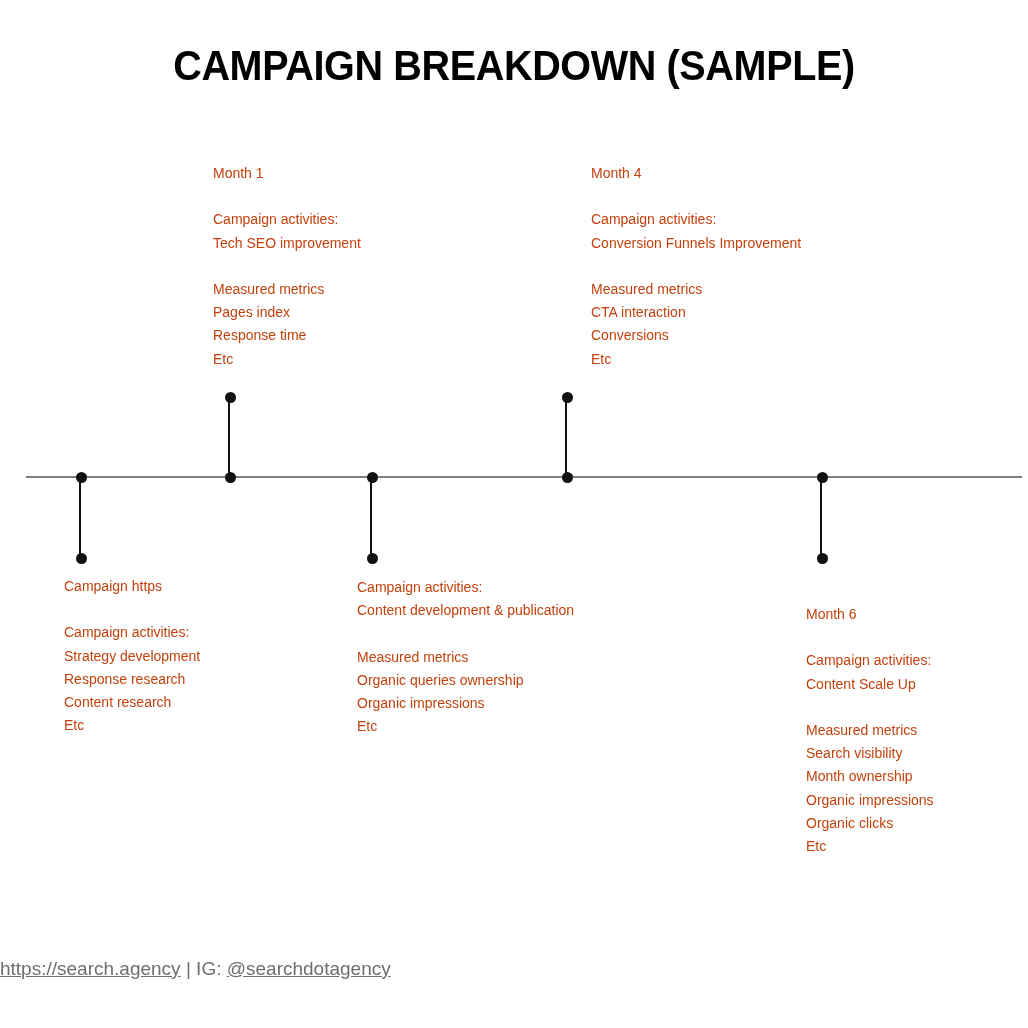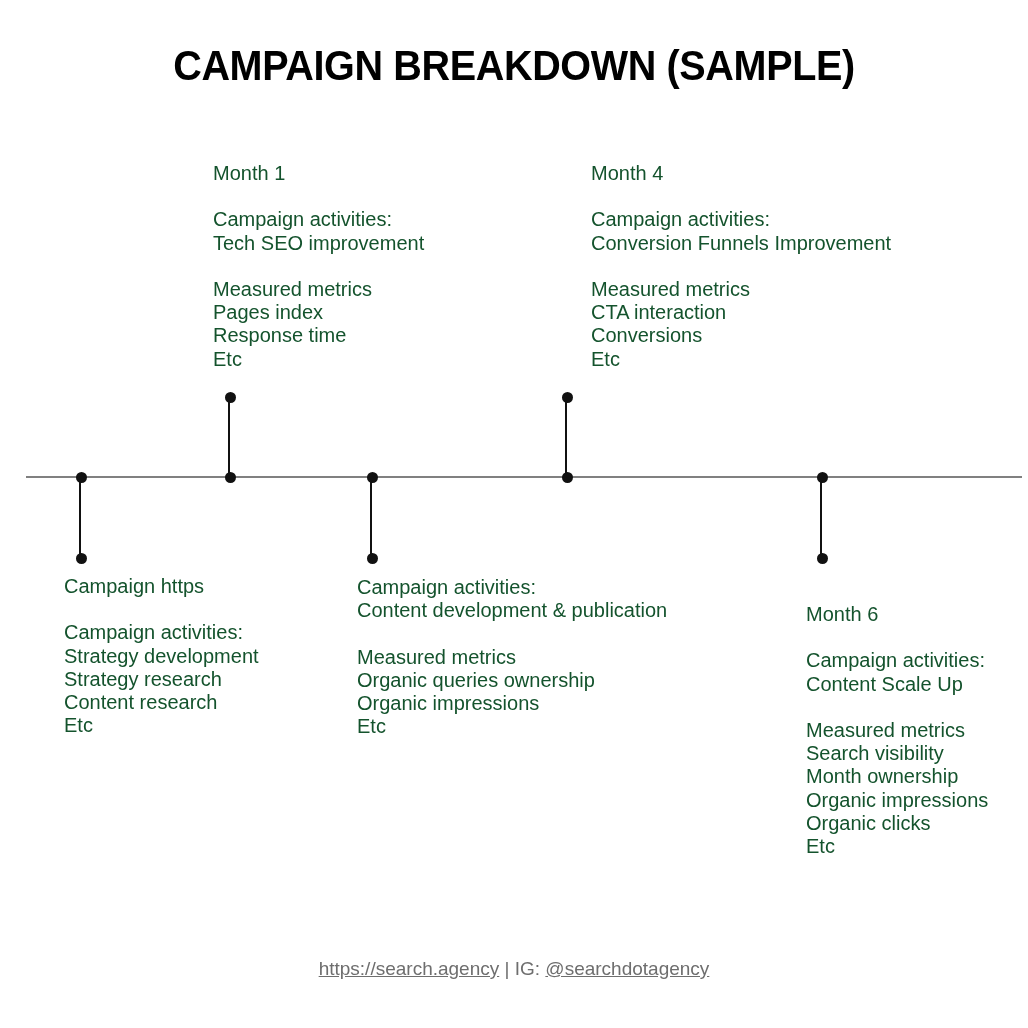--- a/index.html
+++ b/index.html
@@ -62,23 +62,23 @@
     height: 11px;
     border-radius: 50%;
     background: #111111;
     margin-left: -4.5px;
     margin-top: -5.5px;
   }
 
   
   .block {
     position: absolute;
-    font-size: 20px;
+    font-size: 14px;
     line-height: 23.2px;
-    color: #14532d;
+    color: #c2410c;
     white-space: nowrap;
   }
   .block .heading {
     margin: 0 0 23.2px 0;
   }
   .block .group {
     margin: 0;
   }
   .block .group + .group {
     margin-top: 23.2px;
@@ -86,21 +86,21 @@
   .block .line {
     display: block;
   }
 
   
   #footer {
     position: absolute;
     left: 0;
     top: 958px;
     width: 1028px;
-    text-align: center;
+    text-align: left;
     font-size: 19px;
     color: #6e6e6e;
     white-space: nowrap;
   }
   #footer .lnk {
     text-decoration: underline;
     color: #6e6e6e;
   }
   #footer .sep {
     text-decoration: none;
@@ -174,21 +174,21 @@
     <span class="line">Conversions</span>
     <span class="line">Etc</span>
   </div>
 </div>
 
 <div class="block" style="left:64px; top:575px;">
   <div class="heading">Campaign https</div>
   <div class="group">
     <span class="line">Campaign activities:</span>
     <span class="line">Strategy development</span>
-    <span class="line">Strategy research</span>
+    <span class="line">Response research</span>
     <span class="line">Content research</span>
     <span class="line">Etc</span>
   </div>
 </div>
 
 <div class="block" style="left:357px; top:576px;">
   <div class="group">
     <span class="line">Campaign activities:</span>
     <span class="line">Content development &amp; publication</span>
   </div>

